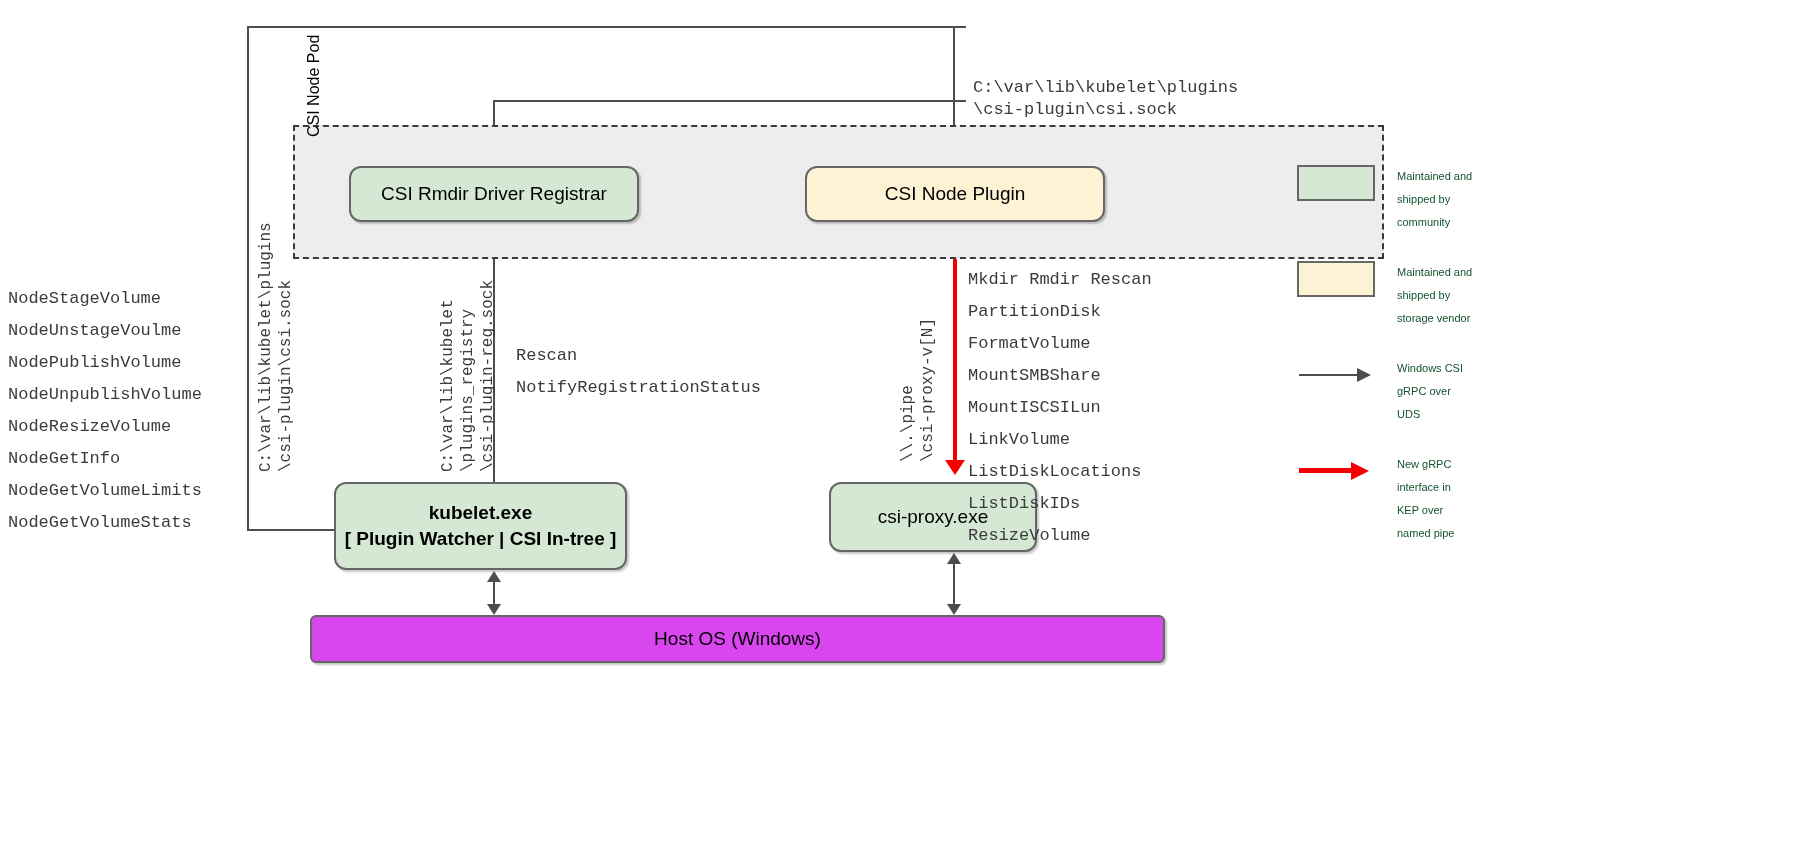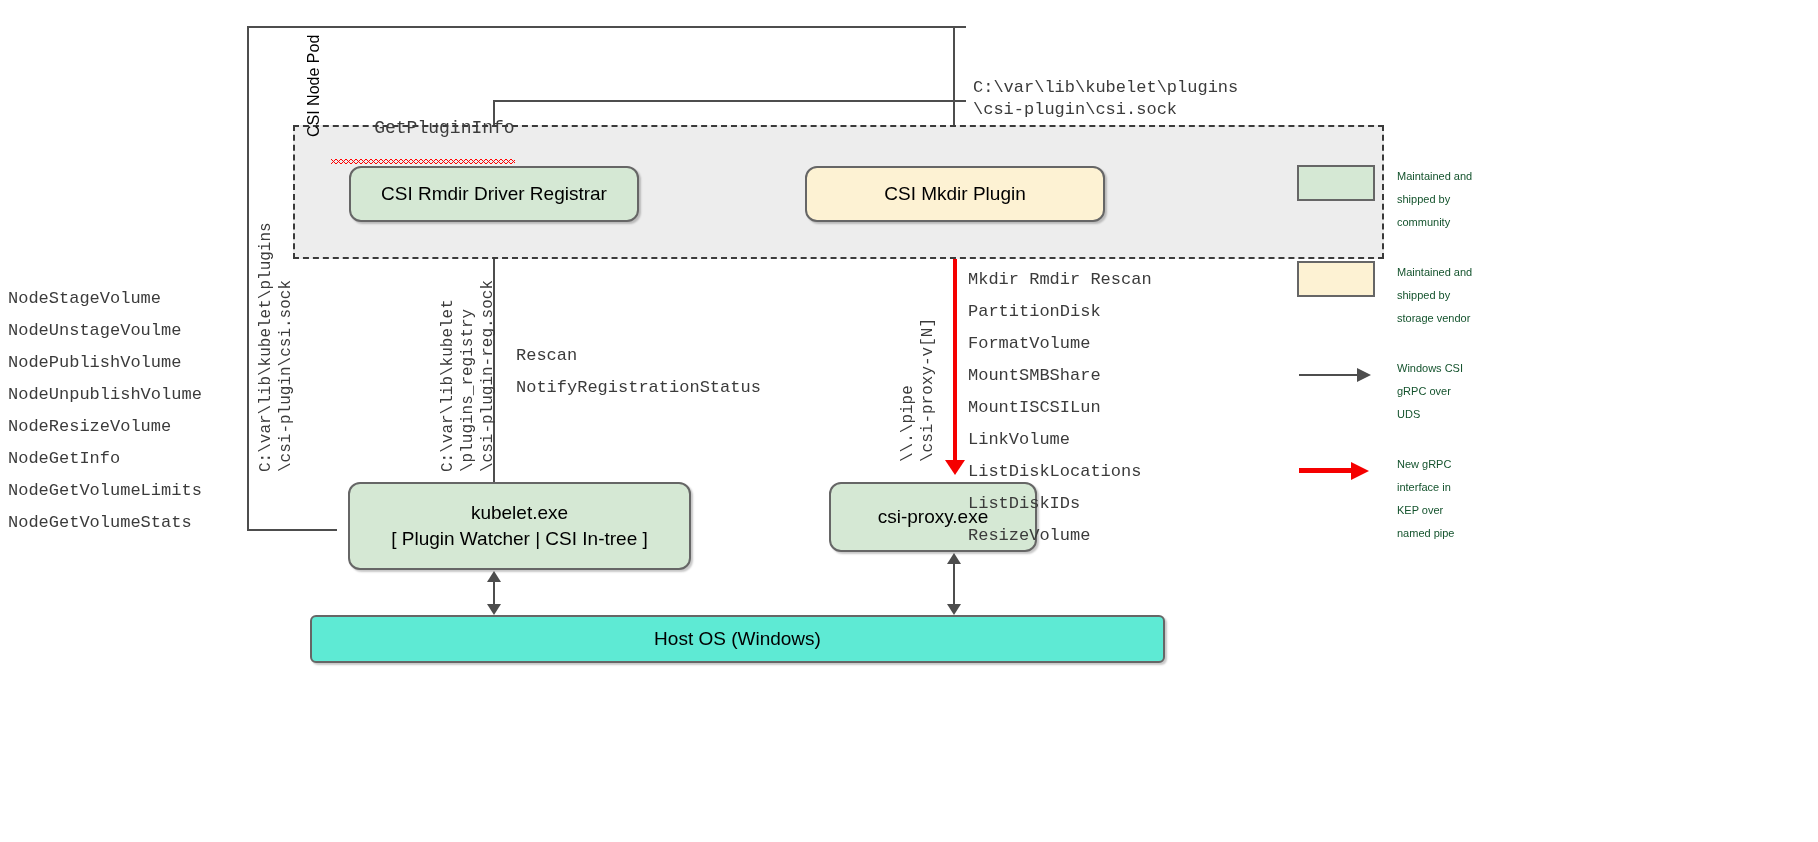--- a/index.html
+++ b/index.html
@@ -58,25 +58,25 @@
     flex-direction: column;
     align-items: center;
     justify-content: center;
     font-size: 19px;
     color: #000;
     text-align: center;
     box-shadow: 2px 2px 2px rgba(0,0,0,0.22);
   }
   .green { background: #d5e8d4; }
   .yellow { background: #fdf2d3; }
-  .blue { background: #5eead4; justify-content: center; }
+  .blue { background: #d946ef; justify-content: center; }
 
   #box-registrar { left: 349px; top: 166px; width: 290px; height: 56px; }
   #box-nodeplugin { left: 805px; top: 166px; width: 300px; height: 56px; }
-  #box-kubelet   { left: 348px; top: 482px; width: 343px; height: 88px; }
+  #box-kubelet   { left: 334px; top: 482px; width: 293px; height: 88px; font-weight: bold; }
   #box-csiproxy  { left: 829px; top: 482px; width: 208px; height: 70px; }
   #box-hostos {
     left: 310px; top: 615px; width: 855px; height: 48px;
     border-radius: 6px; font-size: 19px;
   }
   .procbox .line2 { margin-top: 4px; }
 
   
   .ln {
     position: absolute;
@@ -223,40 +223,36 @@
   <div id="pod-container"></div>
   <div id="pod-label">
     <span id="pod-label-inner">CSI Node Pod</span>
   </div>
 
   <div id="box-registrar" class="procbox green">
     <span>CSI Rmdir Driver Registrar</span>
   </div>
 
   <div id="box-nodeplugin" class="procbox yellow">
-    <span>CSI Mkdir Plugin</span>
+    <span>CSI Node Plugin</span>
   </div>
 
   <div id="box-kubelet" class="procbox green">
     <span>kubelet.exe</span>
     <span class="line2">[ Plugin Watcher | CSI In-tree ]</span>
   </div>
 
   <div id="box-csiproxy" class="procbox green">
     <span>csi-proxy.exe</span>
   </div>
 
   <div id="box-hostos" class="procbox blue">
     <span>Host OS (Windows)</span>
   </div>
 
-  <div id="getplugininfo">
-    <span>GetPluginInfo</span>
-    <span class="squiggle"></span>
-  </div>
 
   <div class="textblock" id="plugin-path">C:\var\lib\kubelet\plugins
 \csi-plugin\csi.sock</div>
 
   <div class="textblock" id="node-ops">NodeStageVolume
 NodeUnstageVoulme
 NodePublishVolume
 NodeUnpublishVolume
 NodeResizeVolume
 NodeGetInfo

